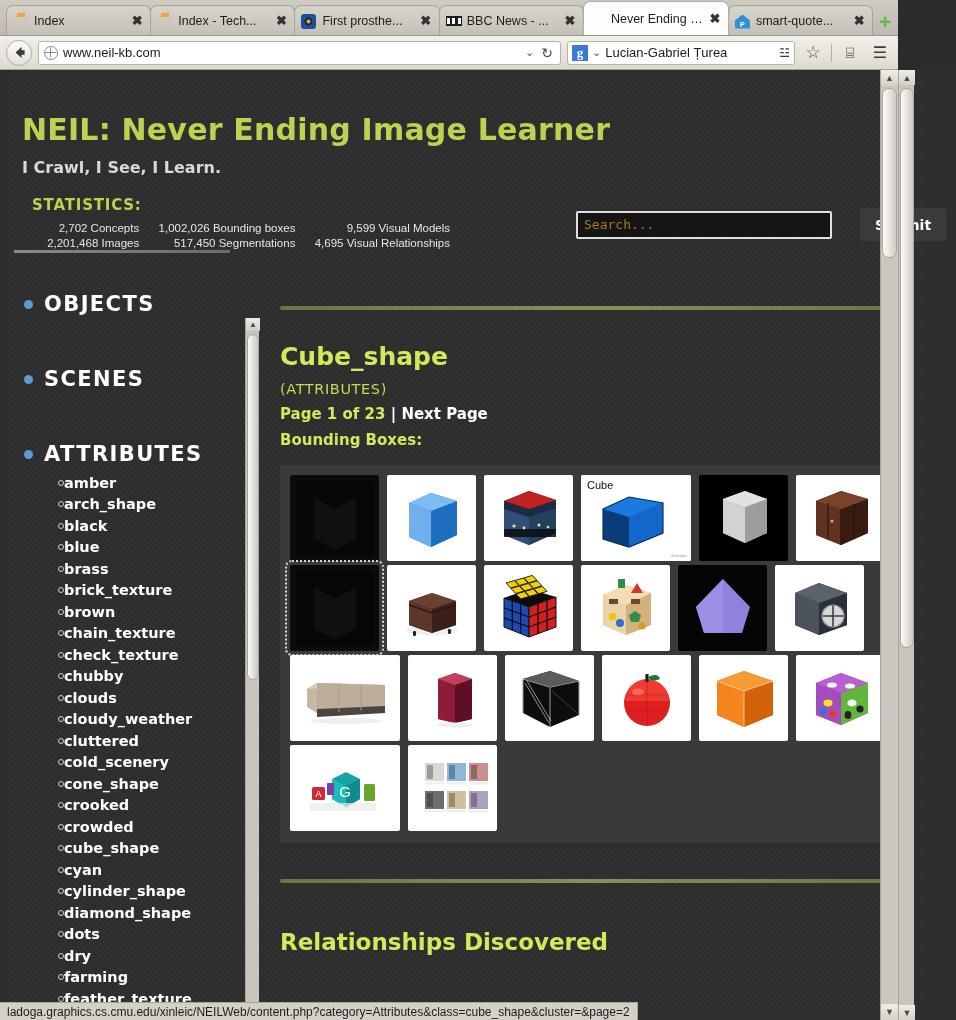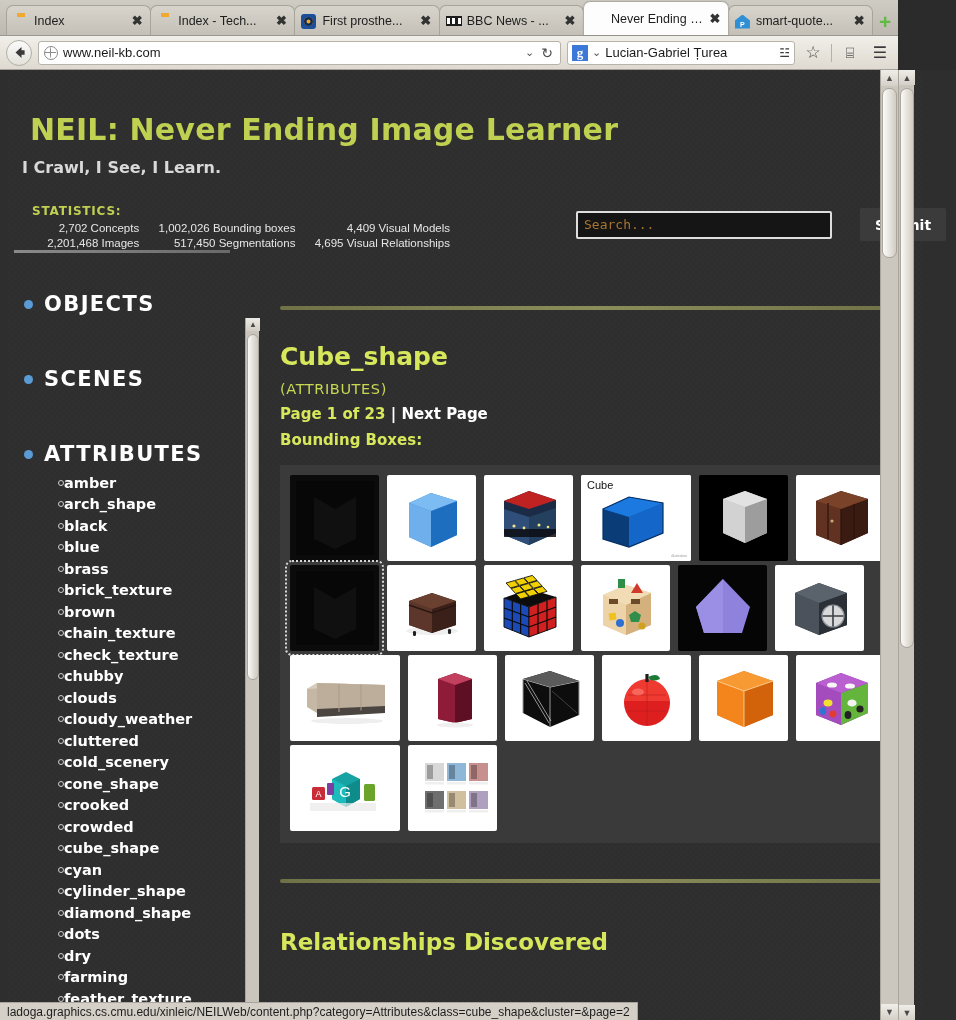--- a/index.html
+++ b/index.html
@@ -116,32 +116,32 @@
     position: absolute; left: 8px; top: 0; width: 914px; height: 950px;
     background: #2e2e2e;
     background-image:
       linear-gradient(45deg, rgba(255,255,255,.012) 25%, transparent 25%, transparent 75%, rgba(255,255,255,.012) 75%),
       linear-gradient(45deg, rgba(255,255,255,.012) 25%, transparent 25%, transparent 75%, rgba(255,255,255,.012) 75%);
     background-size: 6px 6px;
     background-position: 0 0, 3px 3px;
   }
 
   .site-title {
-    position: absolute; left: 22px; top: 42px;
+    position: absolute; left: 14px; top: 42px;
     font-size: 30px; font-weight: bold; color: #c0d050;
     letter-spacing: .2px; font-family: "DejaVu Sans", sans-serif;
   }
   .tagline {
     position: absolute; left: 14px; top: 88px;
     font-size: 16px; font-weight: bold; color: #d9d9d9;
     font-family: "DejaVu Sans", sans-serif;
   }
   .stats-label {
-    position: absolute; left: 24px; top: 134px;
-    font-size: 12px; font-weight: bold; color: #c0d050;
+    position: absolute; left: 24px; top: 126px;
+    font-size: 15px; font-weight: bold; color: #c0d050;
     letter-spacing: .8px; font-family: "DejaVu Sans", sans-serif;
   }
   .stats-table {
     position: absolute; left: 28px; top: 150px; width: 420px;
     font-size: 11.5px; color: #e6e6e6; border-collapse: collapse;
   }
   .stats-table td { padding: 0 6px; white-space: nowrap; height: 15px; text-align: right; }
 
   .searchrow { position: absolute; left: 540px; top: 138px; display:flex; align-items:center; gap: 28px; padding-left: 28px; }
   .site-search {
@@ -364,21 +364,21 @@
 
       <h1 class="site-title">NEIL: Never Ending Image Learner</h1>
       <div class="tagline">I Crawl, I See, I Learn.</div>
       <div class="stats-label">STATISTICS:</div>
 
       <table class="stats-table">
         <tbody>
             <tr>
           <td>2,702 Concepts</td>
           <td>1,002,026 Bounding boxes</td>
-          <td>4,409 Visual Models</td>
+          <td>9,599 Visual Models</td>
         </tr>
         <tr>
           <td>2,201,468 Images</td>
           <td>517,450 Segmentations</td>
           <td>4,695 Visual Relationships</td>
         </tr>
       </tbody>
         </table>
 
       <div class="searchrow">

